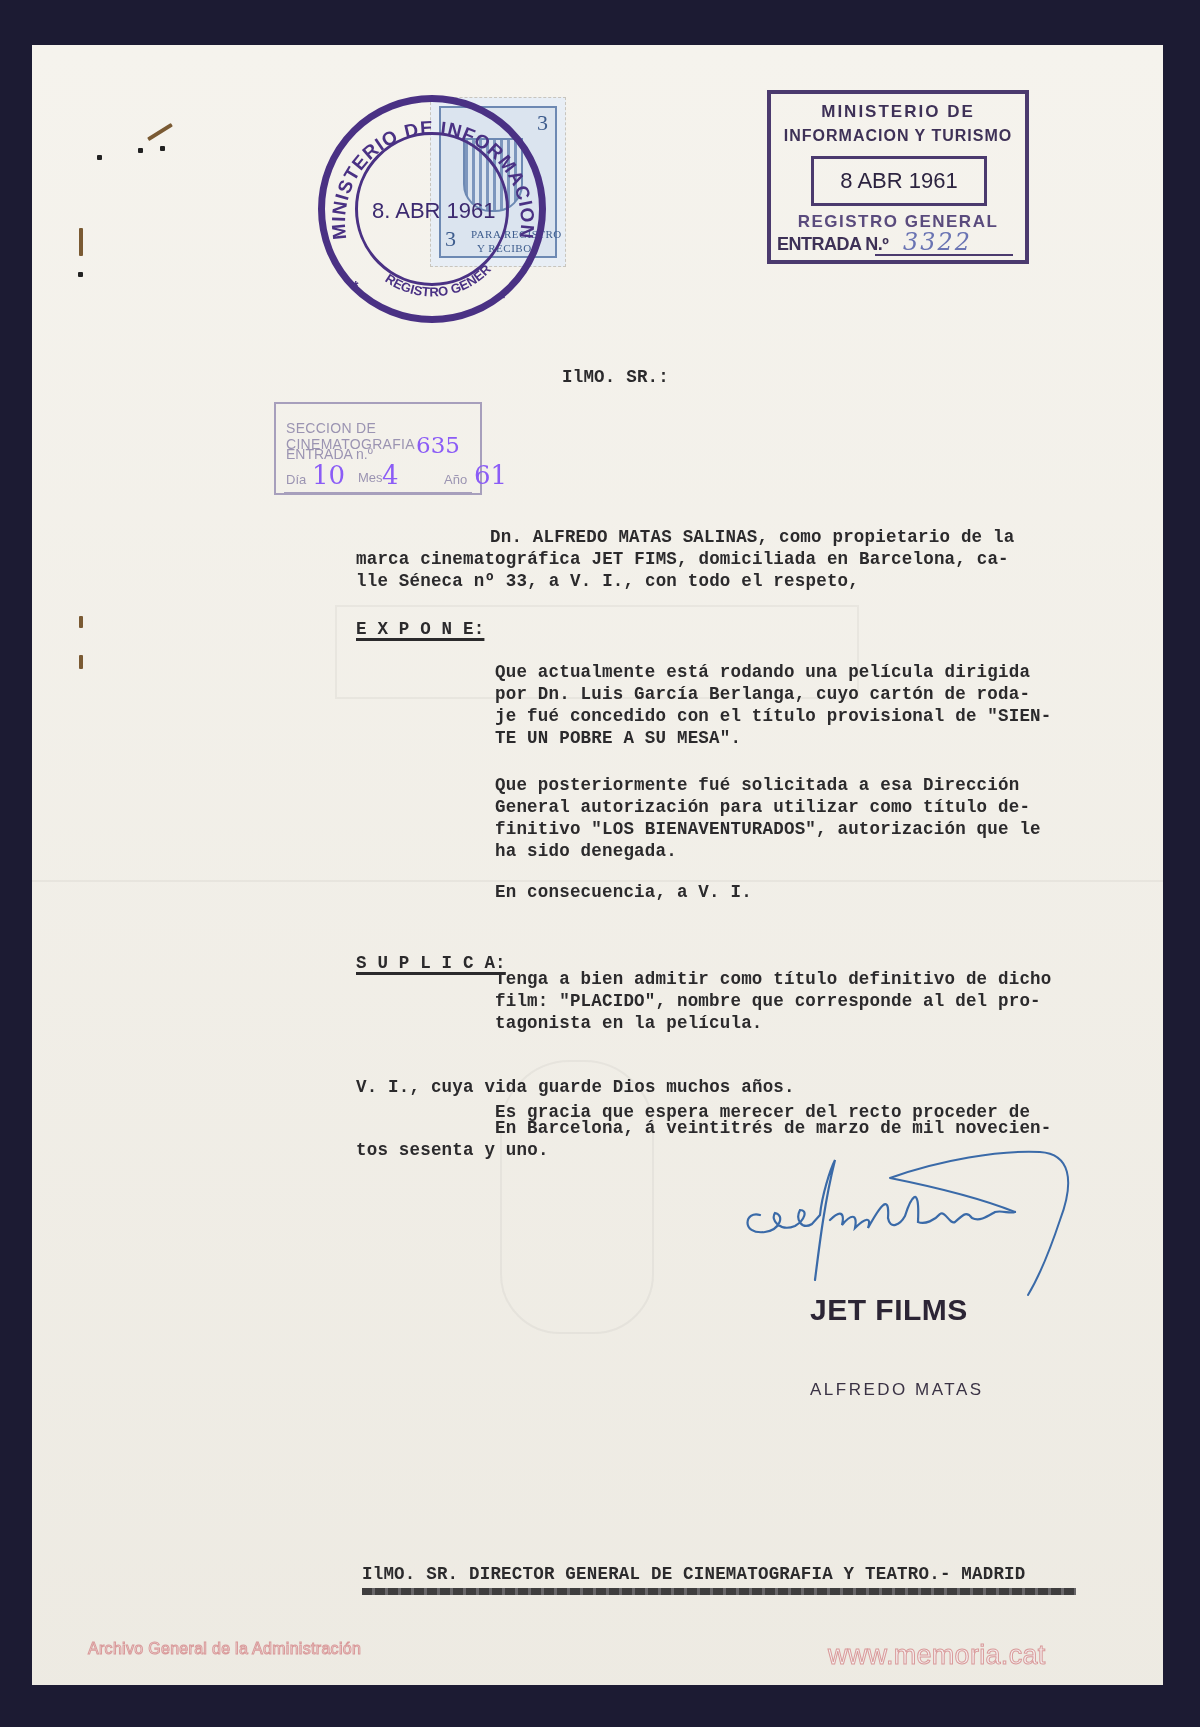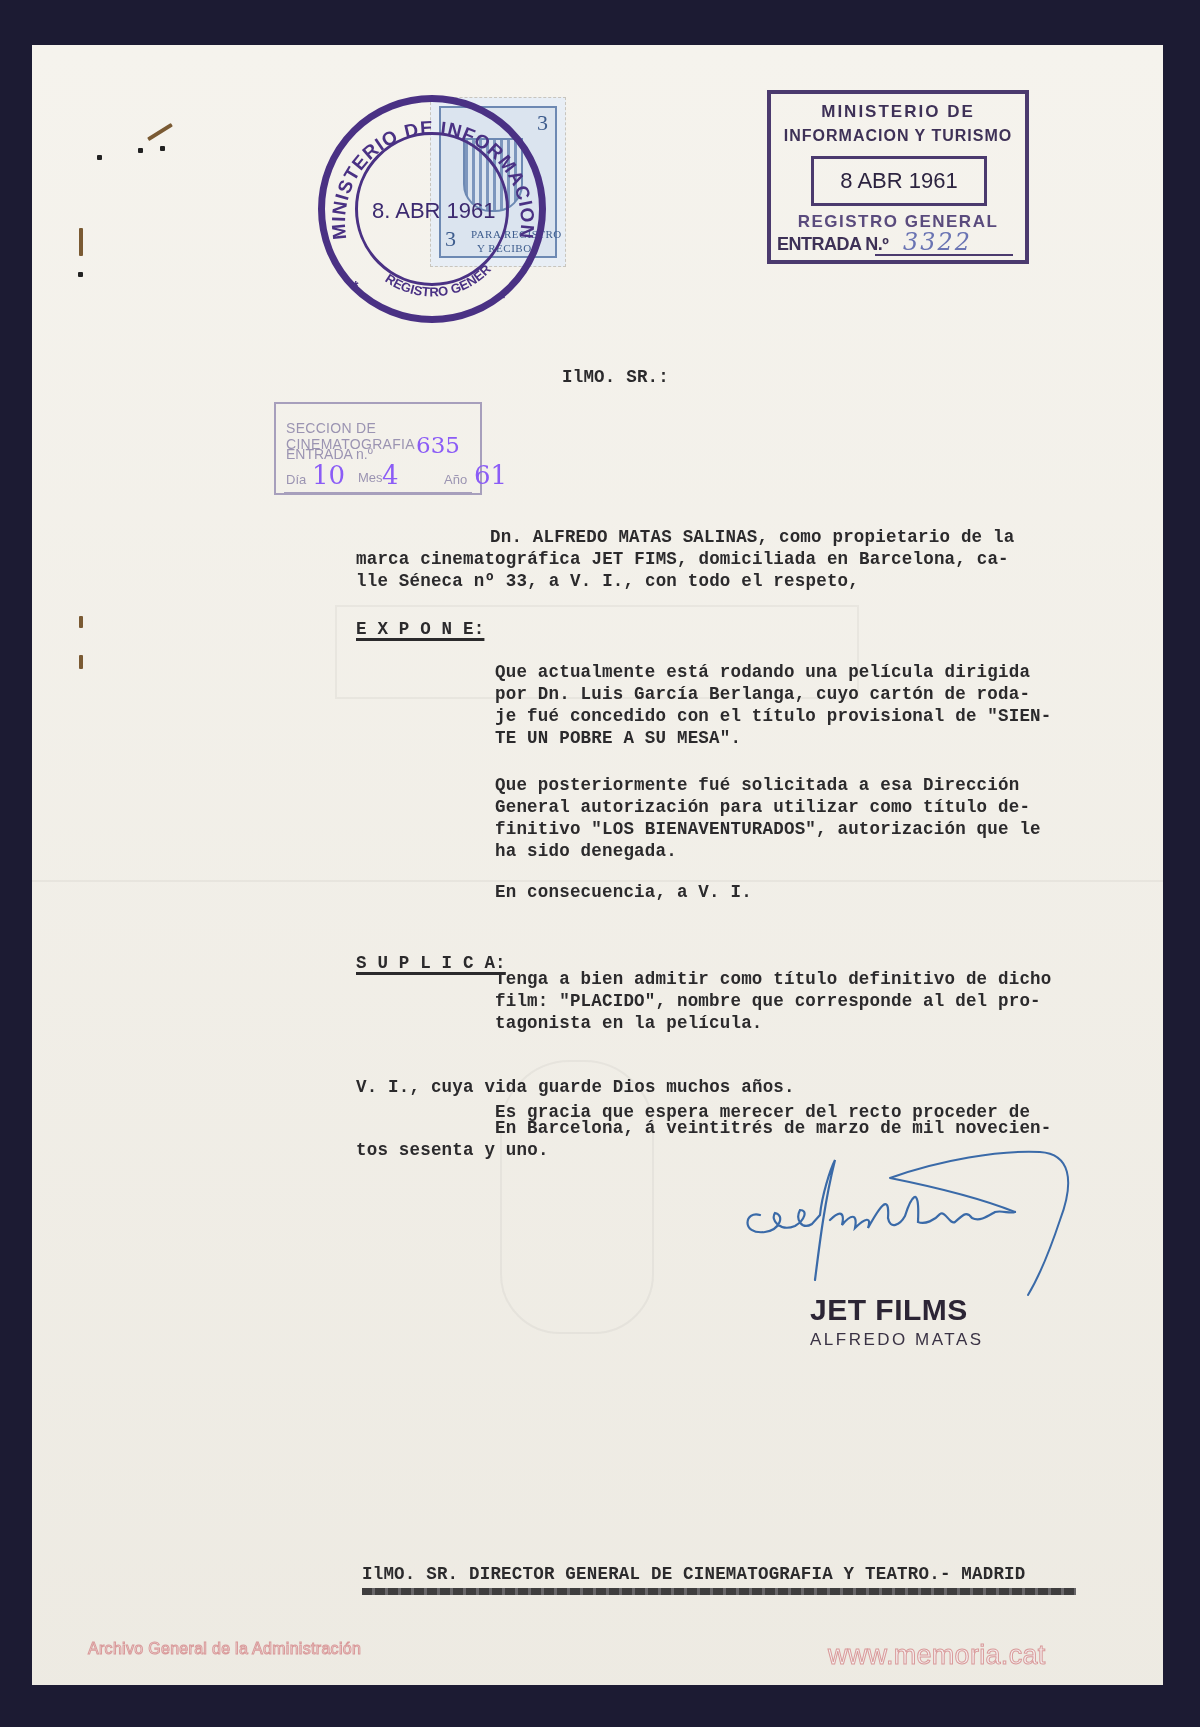--- a/index.html
+++ b/index.html
@@ -185,19 +185,19 @@
 <div>
   <div class="tw" style="left:495px;top:1117px;">En Barcelona, á veintitrés de marzo de mil novecien-</div>
   <div class="tw" style="left:356px;top:1139px;">tos sesenta y uno.</div>
 </div>
 
 <svg style="position:absolute;left:740px;top:1140px;" width="360" height="180" viewBox="0 0 360 180">
   <path d="M 20 75 C 5 70, 0 95, 25 92 C 40 90, 45 75, 35 73 C 30 80, 40 92, 55 86 C 65 80, 68 70, 60 70 C 55 80, 62 90, 72 84 L 80 75 C 82 55, 90 30, 95 20 C 85 60, 80 100, 75 140 M 90 80 C 100 70, 105 72, 102 85 C 110 75, 118 72, 115 88 C 125 78, 132 76, 128 88 C 138 70, 150 50, 148 78 C 150 90, 160 85, 165 76 C 170 60, 180 40, 178 82 C 185 85, 195 80, 200 74 C 205 70, 210 85, 215 82 C 222 76, 226 70, 232 78 C 240 82, 248 76, 255 72 C 262 70, 270 74, 275 72" fill="none" stroke="#3a6aa8" stroke-width="2.2" stroke-linecap="round"></path>
   <path d="M 150 38 C 200 20, 260 10, 300 12 C 330 14, 335 40, 320 80 C 310 110, 300 135, 288 155 M 150 38 C 200 48, 240 58, 275 72" fill="none" stroke="#3a6aa8" stroke-width="2" stroke-linecap="round"></path>
 </svg>
 <div class="brand" style="left:810px;top:1293px;font-size:30px;letter-spacing:0.5px;">JET FILMS</div>
-<div class="brand" style="left:810px;top:1330px;font-size:17px;font-weight:normal;letter-spacing:2.5px;color:#3a3244;">ALFREDO MATAS</div>
+<div class="brand" style="left:810px;top:1380px;font-size:17px;font-weight:normal;letter-spacing:2.5px;color:#3a3244;">ALFREDO MATAS</div>
 
 <div class="tw" style="left:362px;top:1563px;">IlMO. SR. DIRECTOR GENERAL DE CINEMATOGRAFIA Y TEATRO.- MADRID</div>
 <div class="dashes"></div>
 
 <div class="watermark" style="left:88px;top:1640px;">Archivo General de la Administración</div>
 <div class="watermark" style="left:828px;top:1640px;font-size:27px;">www.memoria.cat</div>
 
 </body></html>

